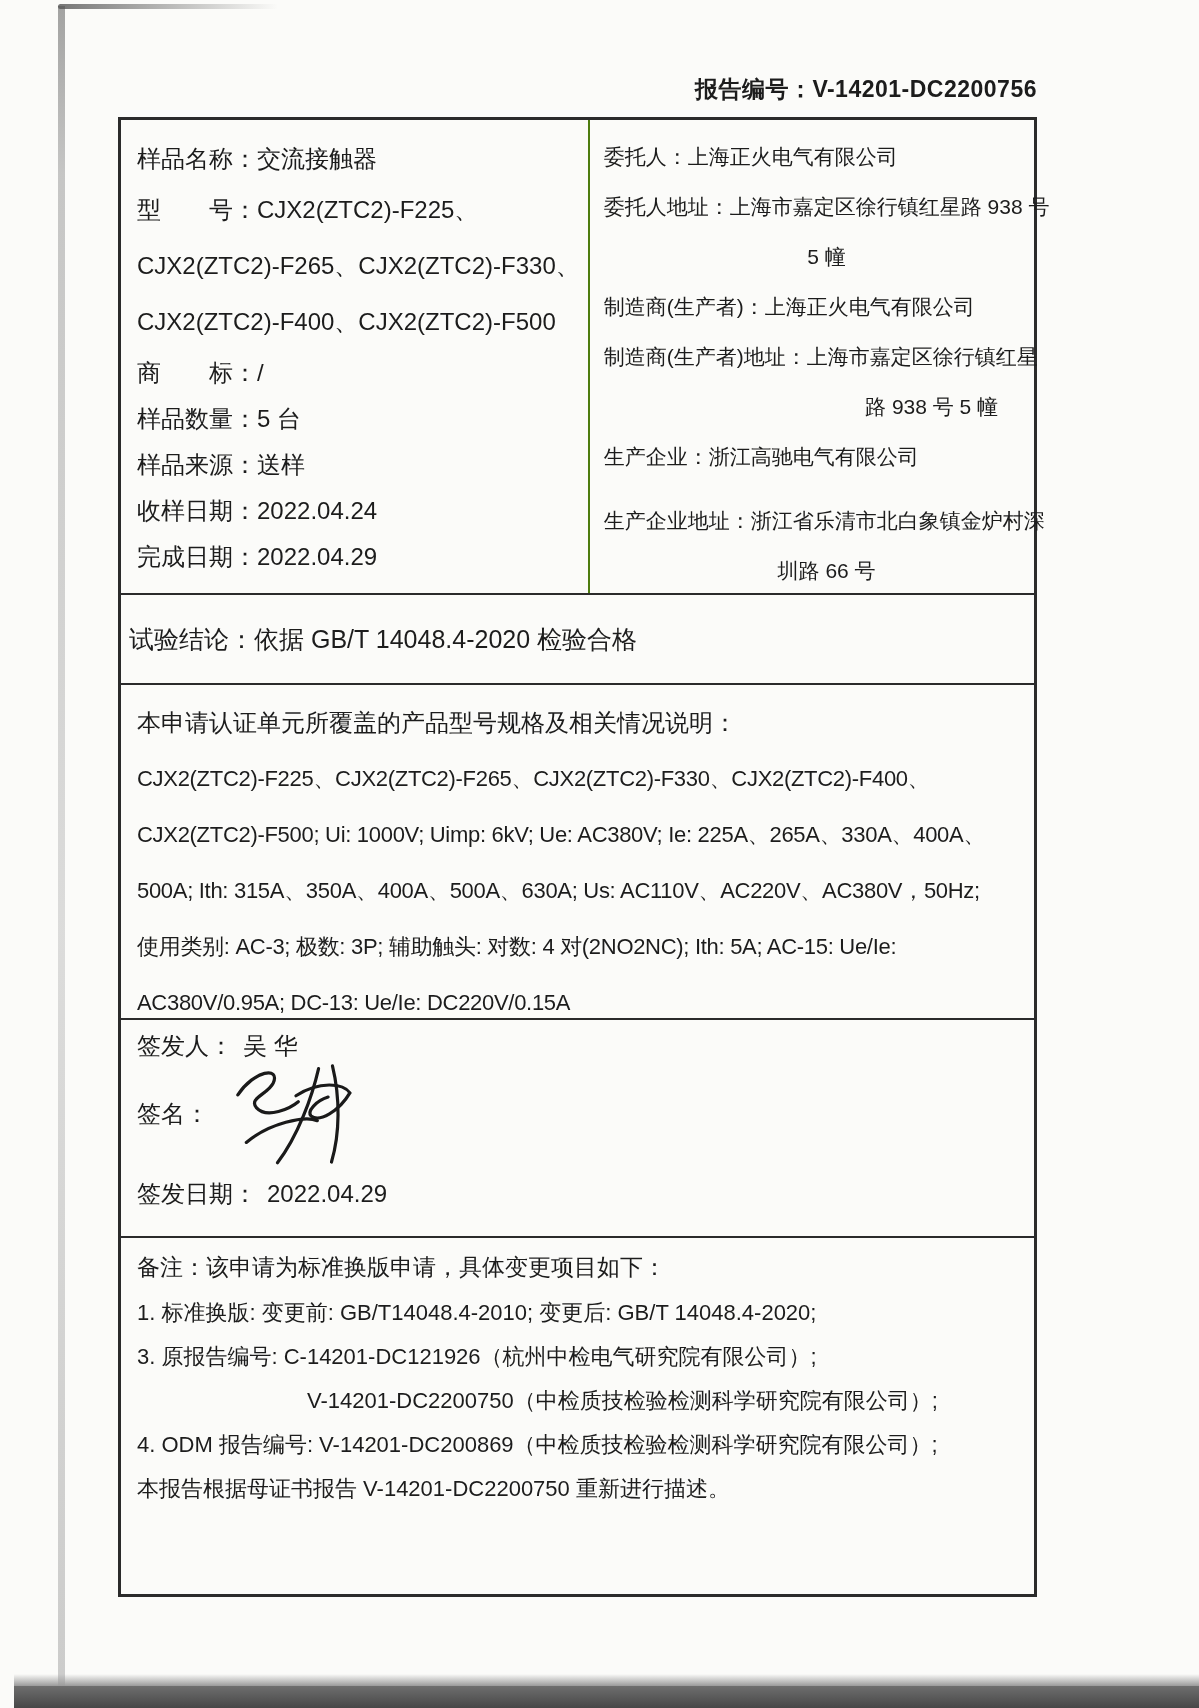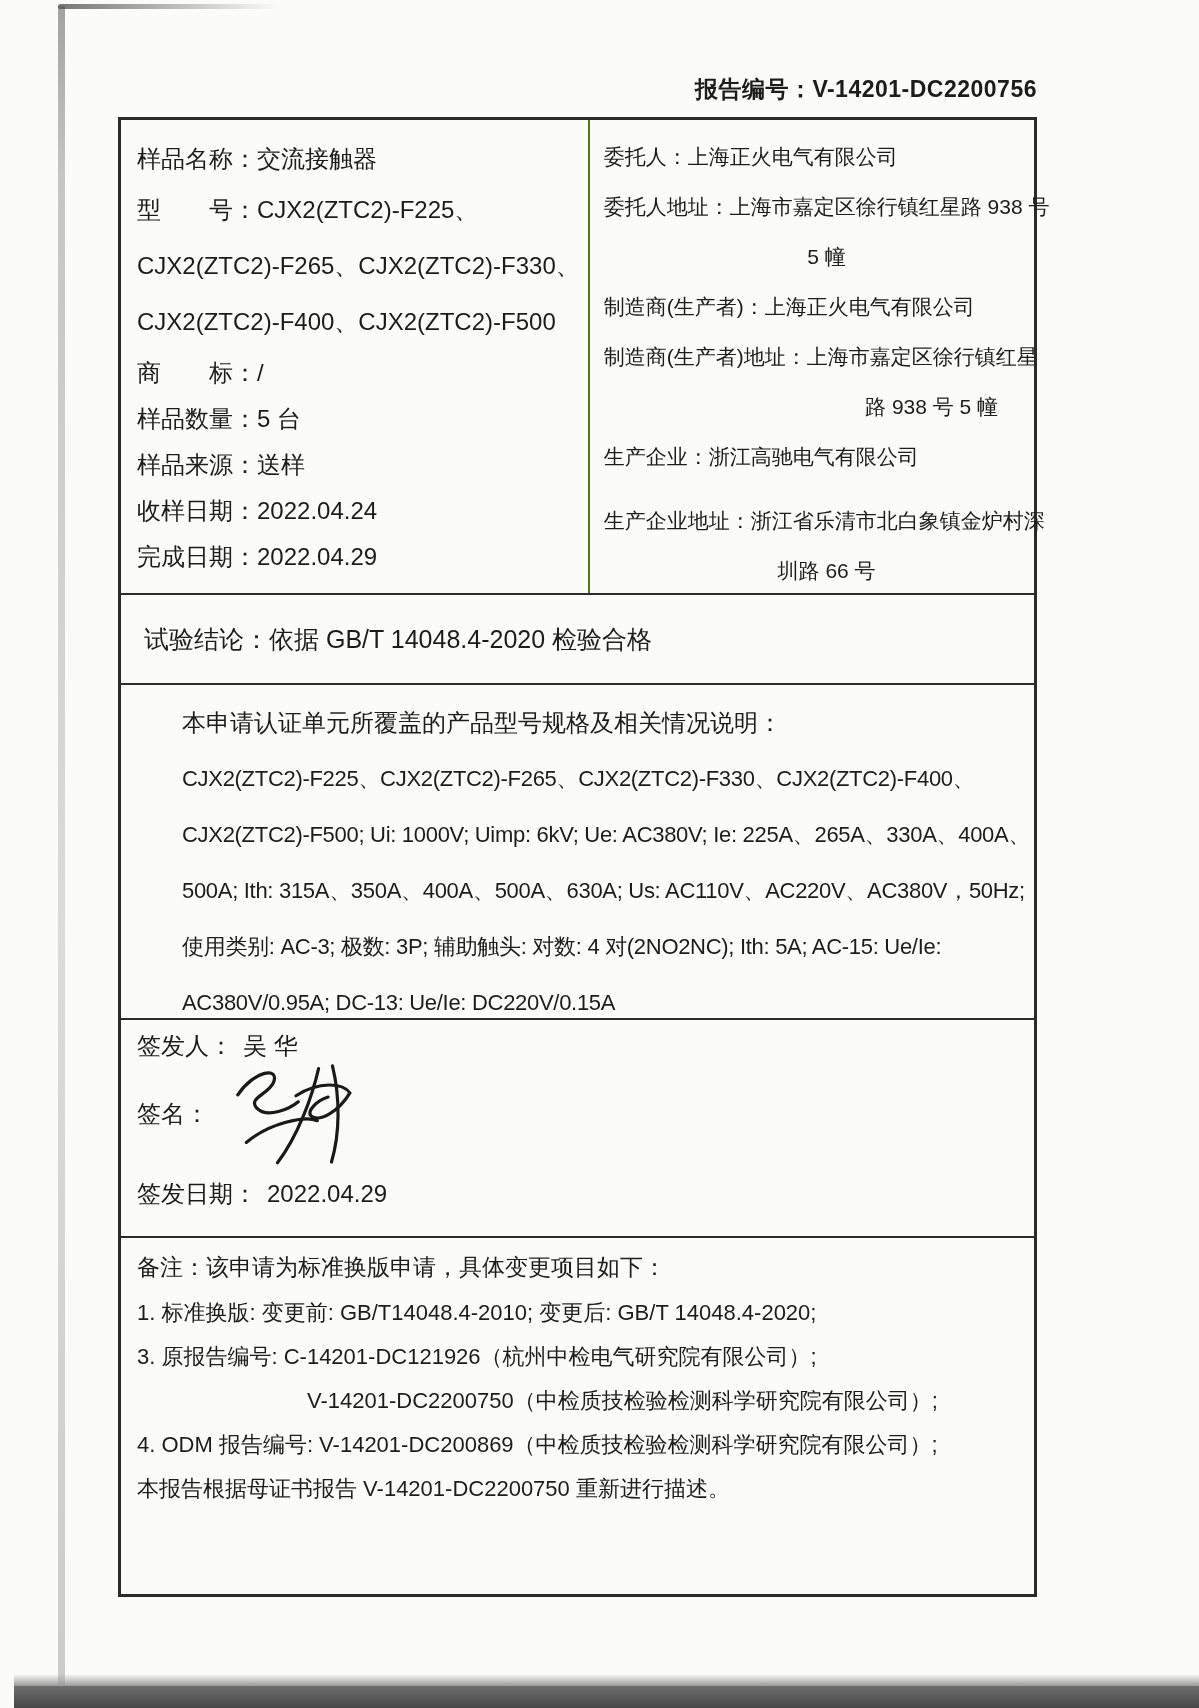--- a/index.html
+++ b/index.html
@@ -33,38 +33,38 @@
     position:absolute;top:74px;right:162px;
     font-size:23px;font-weight:600;letter-spacing:.5px;white-space:nowrap;
   }
   
   .doc-table{
     position:absolute;left:118px;top:117px;width:913px;height:1474px;
     border:3px solid #2b2b2b;
   }
   .t-row{box-sizing:border-box;width:100%;}
   .row1{height:473px;display:flex;}
-  .row2{height:90px;border-top:2px solid #2b2b2b;display:flex;align-items:center;padding-left:23px;font-size:25px;}
+  .row2{height:90px;border-top:2px solid #2b2b2b;display:flex;align-items:center;padding-left:8px;font-size:25px;}
   .row3{height:335px;border-top:2px solid #2b2b2b;padding:10px 0 0 16px;}
   .row4{height:218px;border-top:2px solid #2b2b2b;position:relative;}
   .row5{height:326px;border-top:2px solid #2b2b2b;padding:5px 0 0 16px;}
   .cell-left{
     box-sizing:border-box;width:487px;border-right:2px solid #4d7c0f;
     padding:16px 8px 16px 16px;
   }
   .cell-right{
     box-sizing:border-box;flex:1;padding:12px 8px 0 14px;
   }
   .cell-left .line{height:46px;display:flex;align-items:center;white-space:nowrap;font-size:24px;}
   .cell-left .line.model{height:56px;}
   .cell-right .line{height:50px;display:flex;align-items:center;white-space:nowrap;font-size:21px;}
   .cell-right .line:nth-child(8){margin-top:14px;}
   .line.center{justify-content:center;}
   .line.center-shift{justify-content:center;padding-left:210px;}
-  .row3 .pline{height:56px;display:flex;align-items:center;white-space:nowrap;font-size:22px;letter-spacing:-0.3px;margin-left:45px;}
+  .row3 .pline{height:56px;display:flex;align-items:center;white-space:nowrap;font-size:22px;letter-spacing:-0.3px;}
   .row3 .pline.title{font-size:24px;letter-spacing:0;}
   .row5 .nline{height:44px;display:flex;align-items:center;white-space:nowrap;font-size:22px;}
   .row5 .nline.title{font-size:23px;height:48px;}
   .row5 .nline.indent{padding-left:170px;}
   .sig-line{position:absolute;left:16px;font-size:24px;white-space:nowrap;display:flex;align-items:center;}
   .sig-issuer{top:10px;}
   .sig-sign{top:78px;}
   .sig-date{top:158px;}
   .sig-line .val{margin-left:10px;}
   .sig-handwriting{position:absolute;left:96px;top:36px;transform:rotate(-3deg);}

